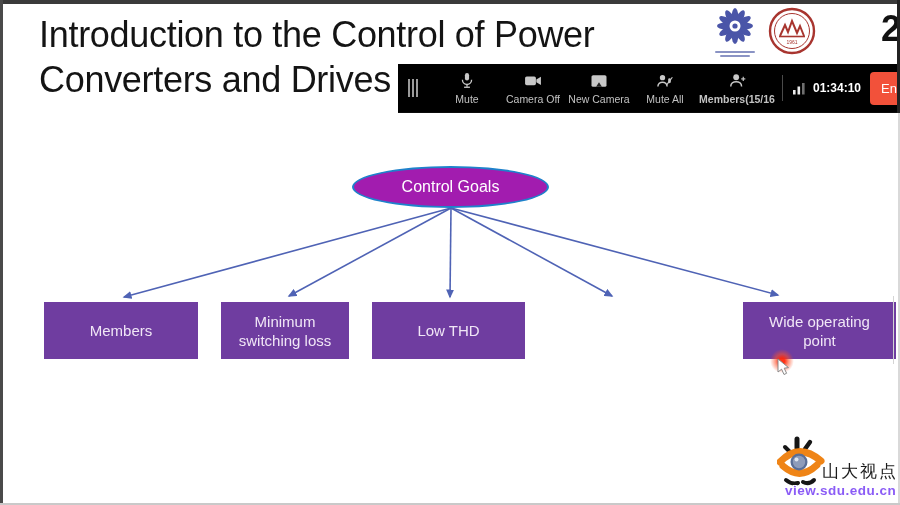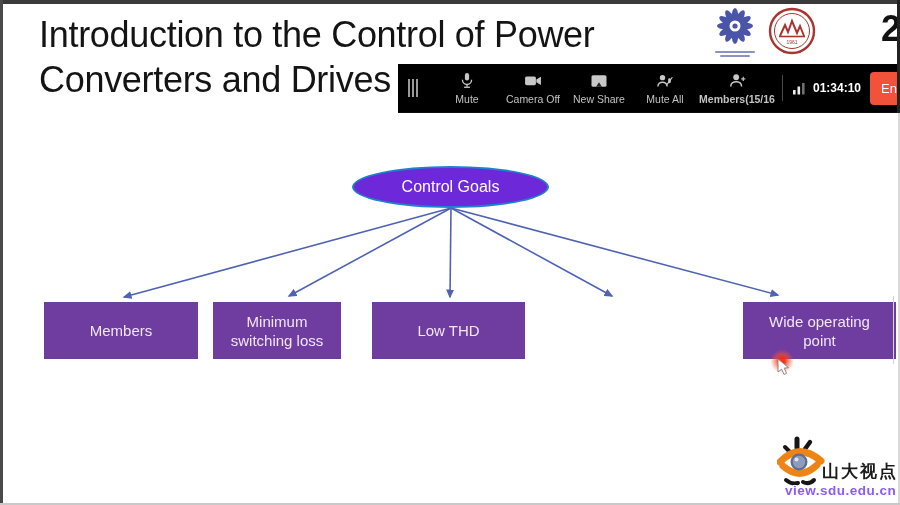--- a/index.html
+++ b/index.html
@@ -32,41 +32,41 @@
   .tool-item svg{display:block;}
   .tool-label{font-size:10.5px;color:#c2c2c2;white-space:nowrap;}
   .tb-divider{width:1px;height:26px;background:#4a4a4a;margin:0 9px 0 6px;flex:none;}
   .tb-time{font-size:12px;font-weight:700;color:#fff;margin:0 9px 0 6px;white-space:nowrap;flex:none;}
   .end-btn{flex:none;background:#f2513a;color:#fff;font-size:13px;border:none;border-radius:4px;
            padding:9px 11px;cursor:pointer;white-space:nowrap;font-family:"Liberation Sans",sans-serif;}
 
   
   .arrow-layer{position:absolute;left:0;top:0;width:900px;height:505px;pointer-events:none;}
   .root-ellipse{position:absolute;left:352px;top:166px;width:197px;height:42px;border-radius:50%;
-                background:#6d28d9;border:2px solid #1e82cb;box-sizing:border-box;
+                background:#a21caf;border:2px solid #1e82cb;box-sizing:border-box;
                 display:flex;align-items:center;justify-content:center;
                 color:#fff;font-size:16px;}
   .goal-box{position:absolute;top:302px;height:57px;background:#6f3da0;color:#f0e6f6;
             display:flex;align-items:center;justify-content:center;text-align:center;
             font-size:15px;line-height:19px;padding:2px 8px;box-sizing:border-box;}
   .box-1{left:44px;width:154px;}
-  .box-2{left:213px;width:128px;}
+  .box-2{left:221px;width:128px;}
   .box-3{left:372px;width:153px;}
   .box-4{left:535px;width:152px;}
   .box-5{left:703px;width:153px;margin-left:40px;}
 
   
   .laser-glow{position:absolute;left:770px;top:349px;width:24px;height:24px;border-radius:50%;
               background:radial-gradient(circle,rgba(255,40,10,0.95) 0 16%,rgba(255,80,40,0.55) 40%,rgba(255,120,60,0) 70%);}
   .cursor-arrow{position:absolute;left:777px;top:358px;}
 
   
   .watermark{position:absolute;left:777px;top:436px;width:122px;height:67px;}
   .wm-eye{position:absolute;left:0;top:0;}
-  .wm-name{position:absolute;left:45px;top:24px;font-size:17px;font-weight:700;color:#1b1b1b;
+  .wm-name{position:absolute;left:45px;top:24px;font-size:17px;font-weight:400;color:#1b1b1b;
            letter-spacing:2px;white-space:nowrap;}
   .wm-url{position:absolute;left:8px;top:47px;font-size:13.5px;font-weight:700;color:#8b5cf6;
           letter-spacing:0.5px;white-space:nowrap;
           text-shadow:-1px -1px 0 #fff,1px -1px 0 #fff,-1px 1px 0 #fff,1px 1px 0 #fff;}
 
   
   .logo-caption-bar{position:absolute;background:#8a93c4;height:2px;border-radius:1px;}
 </style>
 </head>
 <body>
@@ -131,21 +131,21 @@
         <path d="M16 10.2 L21.5 7 V16.8 L16 13.6 Z" fill="#c8c8c8"></path>
       </svg>
       <span class="tool-label">Camera Off</span>
     </div>
 
     <div class="tool-item">
       <svg width="20" height="20" viewBox="0 0 24 24">
         <rect x="3" y="5" width="18" height="14" rx="2" fill="#c8c8c8"></rect>
         <path d="M8.5 19 L12 13.5 L15.5 19 Z" fill="#202020"></path>
       </svg>
-      <span class="tool-label">New Share</span>
+      <span class="tool-label">New Camera</span>
     </div>
 
     <div class="tool-item">
       <svg width="22" height="20" viewBox="0 0 24 24">
         <circle cx="9" cy="8" r="3.2" fill="#c8c8c8"></circle>
         <path d="M3.5 18.5c0-3.1 2.5-5.1 5.5-5.1s5.5 2 5.5 5.1" fill="none" stroke="#c8c8c8" stroke-width="1.8"></path>
         <rect x="15.8" y="8.8" width="3.2" height="5.8" rx="1.6" fill="#c8c8c8"></rect>
         <line x1="13.8" y1="17" x2="20.8" y2="7.5" stroke="#c8c8c8" stroke-width="1.4"></line>
       </svg>
       <span class="tool-label">Mute All</span>

